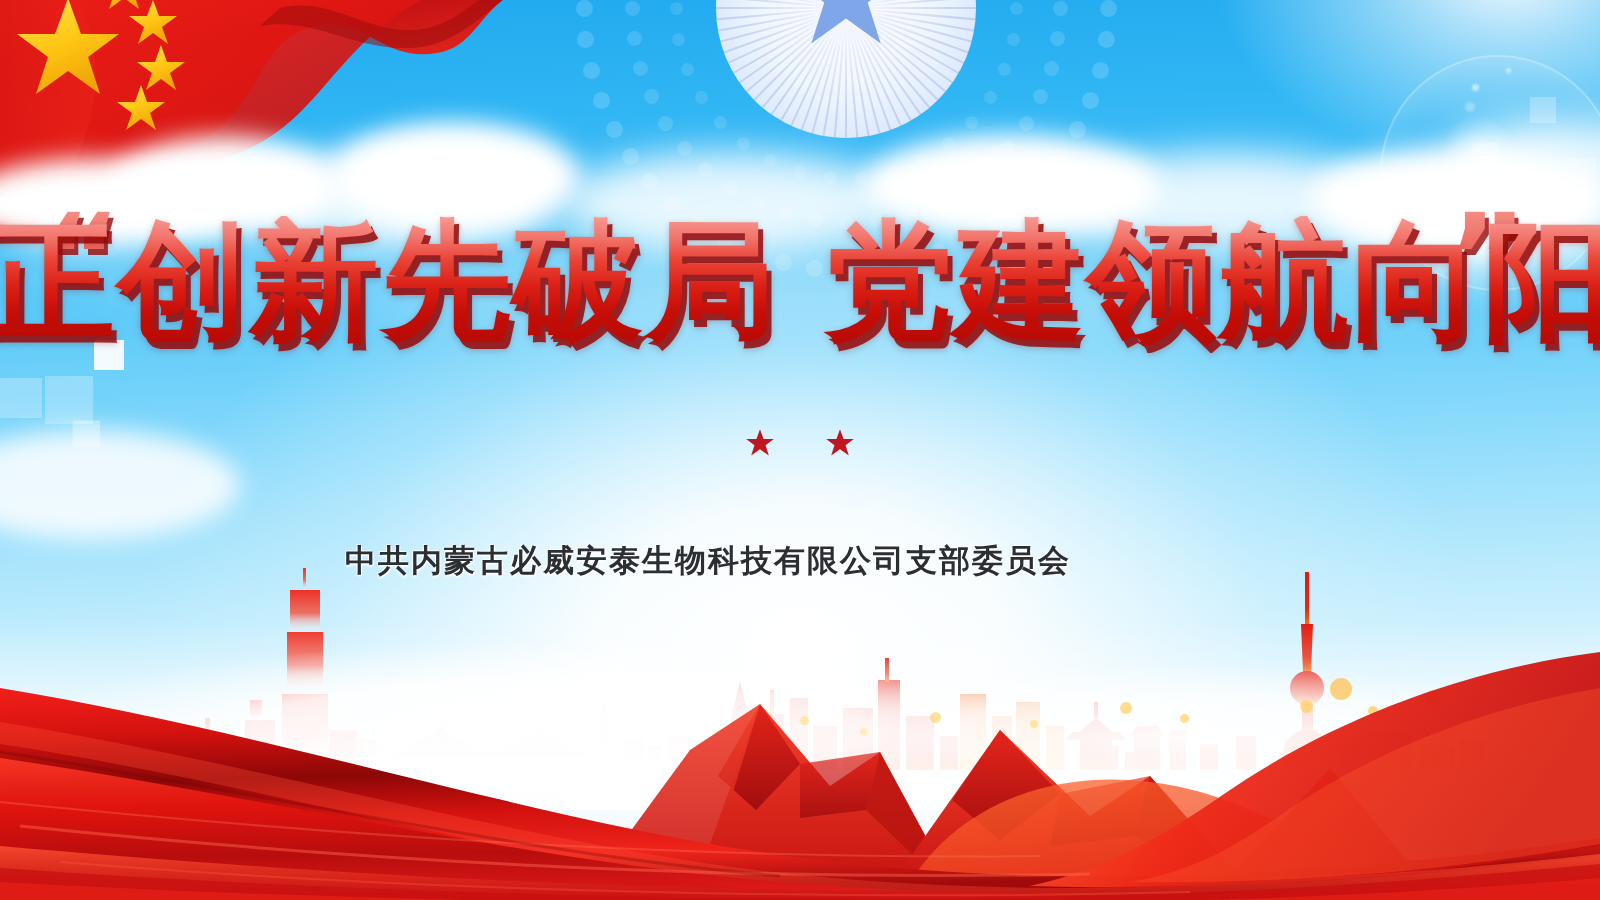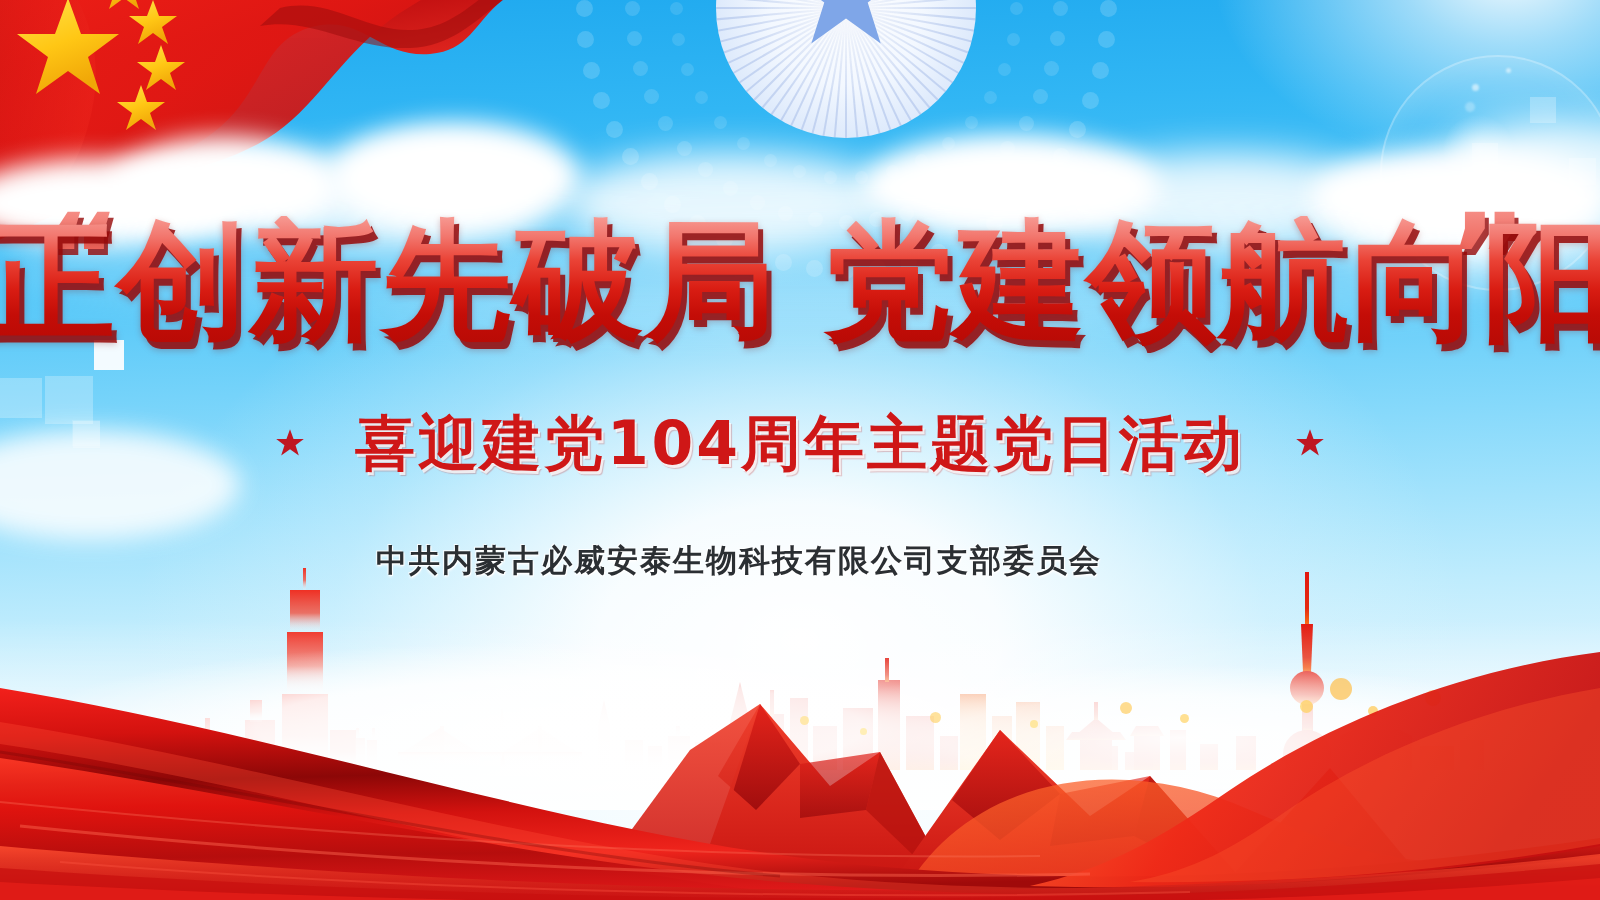--- a/index.html
+++ b/index.html
@@ -97,21 +97,20 @@
     font-size:60px;font-weight:700;letter-spacing:3px;line-height:1;
     color:#cf1717;
     text-shadow:2px 3px 0 rgba(255,255,255,.75), 3px 4px 1px rgba(190,20,20,.25);
   }
   .starpt{flex:0 0 auto;}
 
   .orgline{
     position:absolute;left:0;top:540px;width:1416px;text-align:center;
     font-size:31px;font-weight:700;letter-spacing:2px;color:#2b2f33;
     text-shadow:1px 1px 0 rgba(255,255,255,.95),-1px -1px 0 rgba(255,255,255,.8),0 2px 3px rgba(255,255,255,.9);
-    margin-left:31px;
   }
   .dateline{
     position:absolute;left:0;top:620px;width:1600px;text-align:center;
     font-size:30px;font-weight:700;letter-spacing:1px;color:#242a2e;
     text-shadow:1px 1px 0 rgba(255,255,255,.95),-1px -1px 0 rgba(255,255,255,.8),0 2px 3px rgba(255,255,255,.9);
   }
 </style>
 </head>
 <body>
 
@@ -563,21 +562,20 @@
 
   <div class="headline">
     <span class="hl-part">守正创新先破局</span>
     <span class="hl-part">党建领航向阳生</span>
   </div>
 
   <div class="subline">
     <svg class="starpt" width="30" height="30" viewBox="0 0 100 100">
       <polygon points="50,4 61.8,36.6 96,36.6 68.4,57.4 79.4,92 50,71 20.6,92 31.6,57.4 4,36.6 38.2,36.6" fill="#bf1622"></polygon>
     </svg>
-    <span class="sub-text">喜迎建党104周年主题党日活动</span>
     <svg class="starpt" width="30" height="30" viewBox="0 0 100 100">
       <polygon points="50,4 61.8,36.6 96,36.6 68.4,57.4 79.4,92 50,71 20.6,92 31.6,57.4 4,36.6 38.2,36.6" fill="#bf1622"></polygon>
     </svg>
   </div>
 
   <div class="orgline">中共内蒙古必威安泰生物科技有限公司支部委员会</div>
 
 </div>
 
 </body></html>

